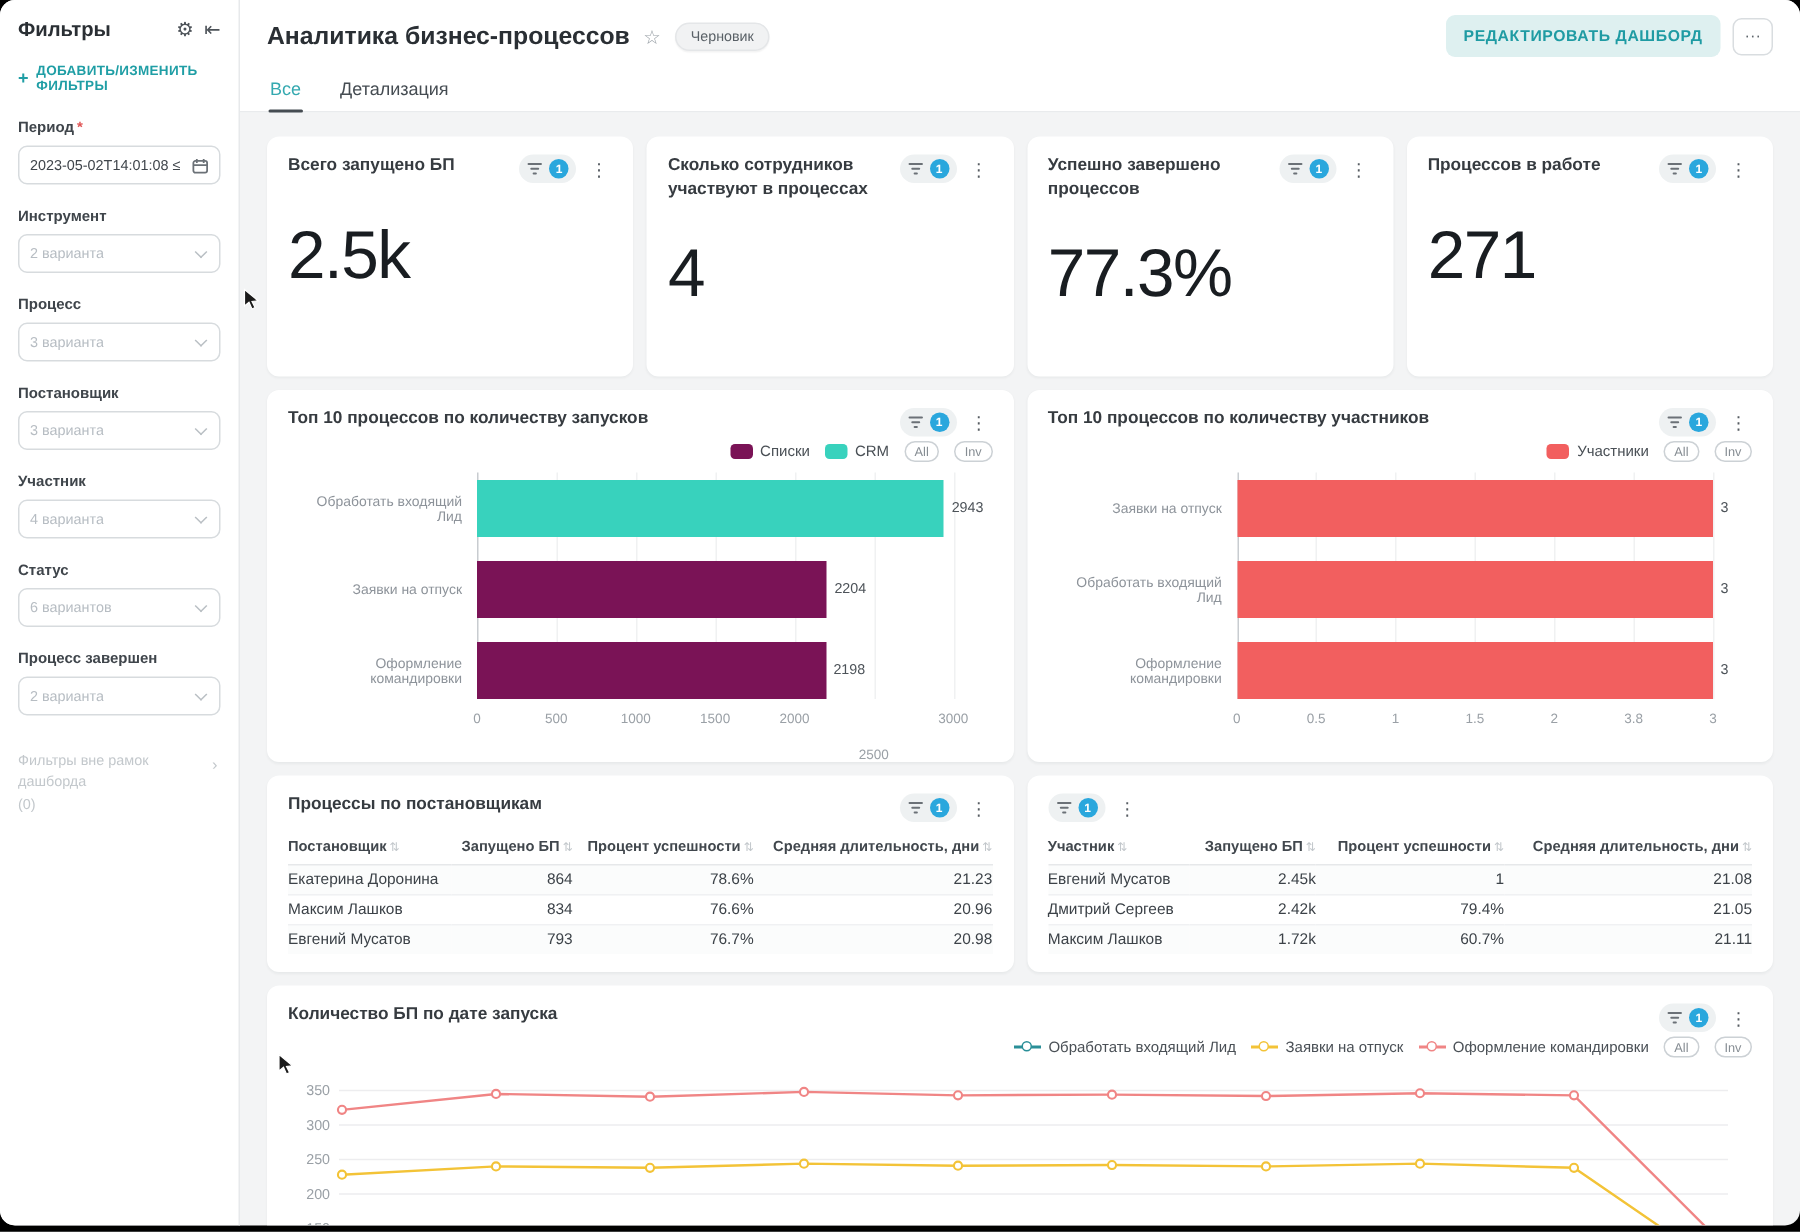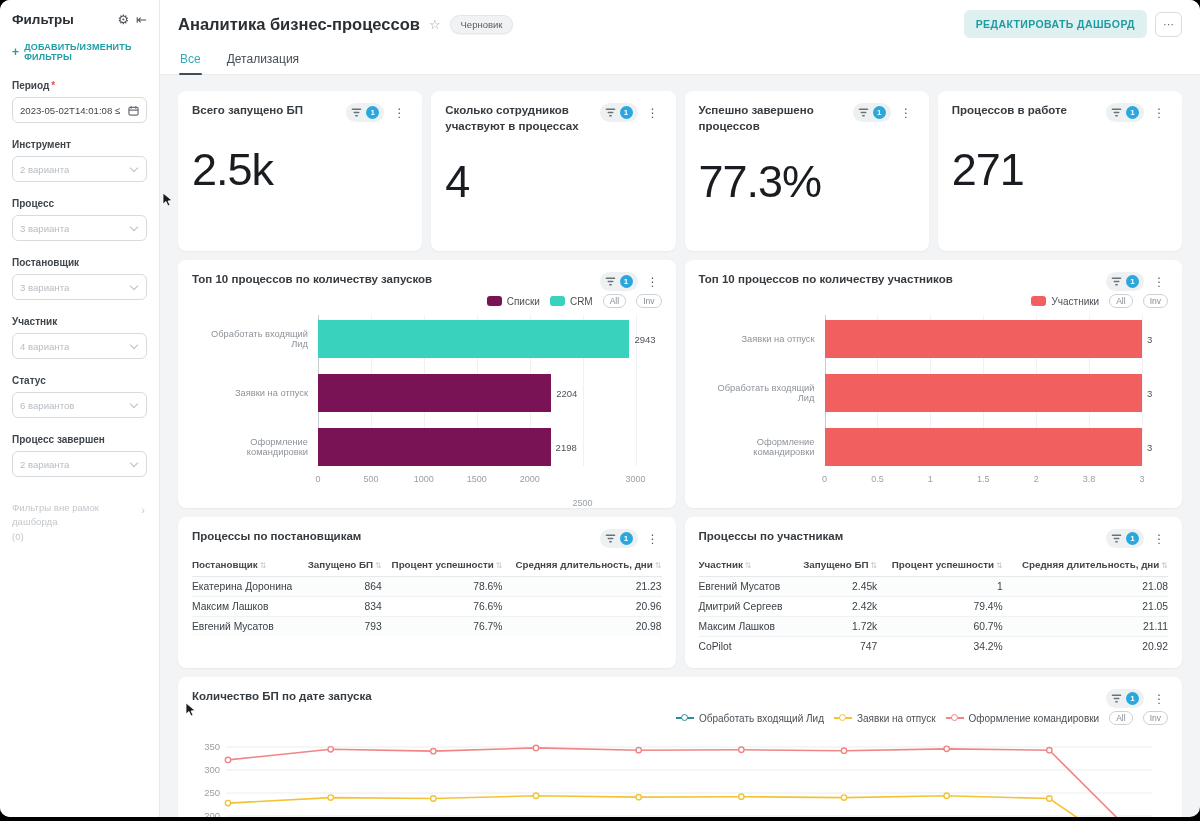--- a/index.html
+++ b/index.html
@@ -415,21 +415,20 @@
                   <td>Евгений Мусатов</td>
                   <td>793</td>
                   <td>76.7%</td>
                   <td>20.98</td>
                 </tr>
               </tbody>
             </table>
           </div>
           <div class="card table-card">
             <div class="card-head">
-              <div class="card-title">Процессы по участникам</div>
               <div class="ctrls">
                 <div class="fpill">
                   <svg width="11" height="11" viewBox="0 0 12 12">
                     <path d="M1.5 2.5h9M3.5 6h5M5.2 9.5h1.6" stroke="#6b7177" stroke-width="1.5" stroke-linecap="round" fill="none"></path>
                   </svg>
                   <span class="badge">1</span>
                 </div>
                 <div class="kebab">⋮</div>
               </div>
             </div>
@@ -453,26 +452,20 @@
                   <td>Дмитрий Сергеев</td>
                   <td>2.42k</td>
                   <td>79.4%</td>
                   <td>21.05</td>
                 </tr>
                 <tr>
                   <td>Максим Лашков</td>
                   <td>1.72k</td>
                   <td>60.7%</td>
                   <td>21.11</td>
-                </tr>
-                <tr>
-                  <td>CoPilot</td>
-                  <td>747</td>
-                  <td>34.2%</td>
-                  <td>20.92</td>
                 </tr>
               </tbody>
             </table>
           </div>
         </section>
       <section id="line-row">
           <div class="card line-card">
             <div class="card-head">
               <div class="card-title">Количество БП по дате запуска</div>
               <div class="ctrls">

